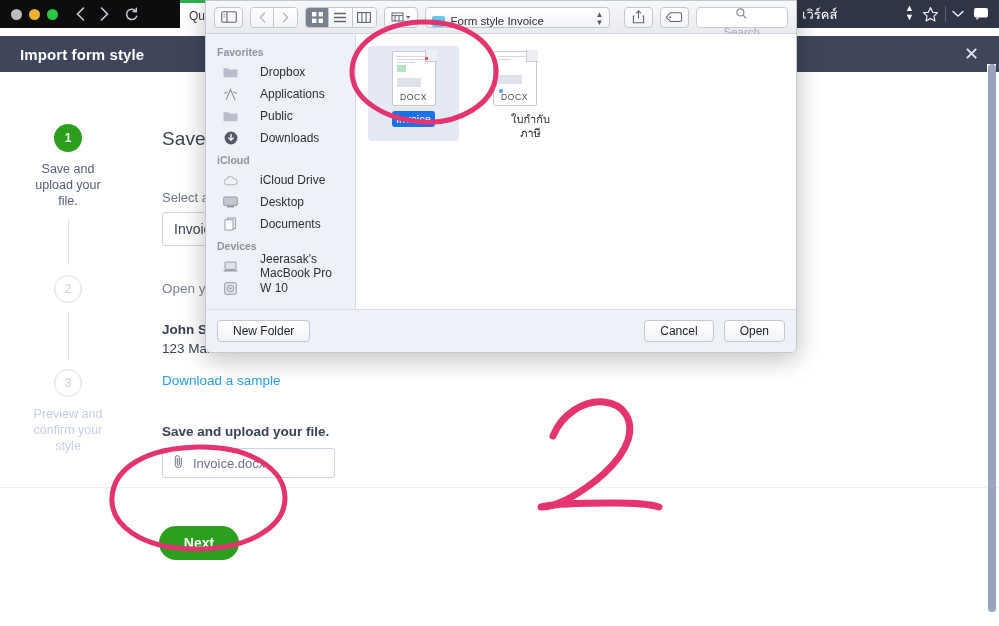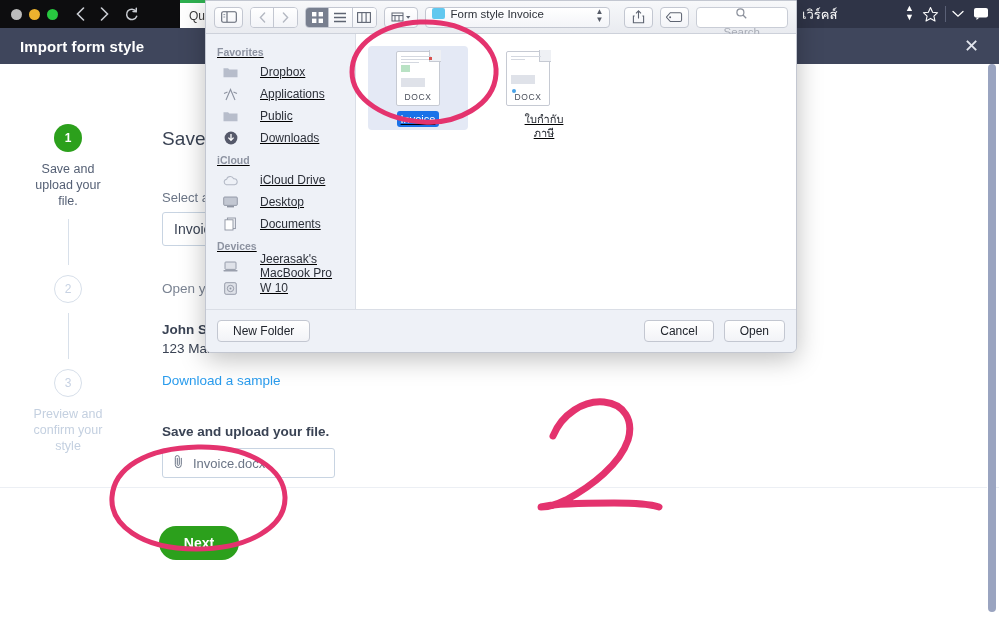--- a/index.html
+++ b/index.html
@@ -44,21 +44,21 @@
   .stepper-glyph{ position:absolute; right:8px; top:4px; font-size:9px; line-height:9px; color:#fff; }
   .chrome-ic{ color:#ffffff; display:flex; align-items:center; justify-content:center; }
   .chrome-sep{ width:1px; height:16px; background:#5a6076; margin:0 6px; }
 
   
   #page{
     position:absolute; left:0; top:28px; width:999px; height:598px;
     background:#ffffff; overflow:hidden;
   }
   #qb-header{
-    position:absolute; left:0; top:0; width:999px; height:36px;
+    position:absolute; left:0; top:8px; width:999px; height:36px;
     background:#3f465c; display:flex; align-items:center; justify-content:space-between;
     padding:0 20px;
   }
   #qb-header .title{ color:#ffffff; font-size:15px; font-weight:bold; letter-spacing:.1px; }
   #qb-header .xbtn{ color:#e3e6ee; font-size:18px; line-height:18px; cursor:default; }
 
   
   #stepper{
     position:absolute; left:24px; top:96px; width:88px;
     display:flex; flex-direction:column; align-items:center;
@@ -142,45 +142,45 @@
   .seg{ display:flex; border:1px solid #c3c7d1; border-radius:4px; overflow:hidden; height:21px; }
   .seg > div{
     width:29px; display:flex; align-items:center; justify-content:center;
     background:linear-gradient(#ffffff,#f3f4f8); border-right:1px solid #c3c7d1; color:#5e6472;
   }
   .seg > div:last-child{ border-right:none; }
   .seg > div.on{ background:#787f8f; color:#ffffff; }
   .pathpop{
     height:21px; flex:0 0 185px; border:1px solid #c3c7d1; border-radius:4px;
     background:linear-gradient(#ffffff,#f3f4f8);
-    display:flex; align-items:flex-start; gap:6px; padding:0 6px; position:relative;
+    display:flex; align-items:flex-end; gap:6px; padding:0 6px; position:relative;
     font-size:11.5px; color:#2d3139;
   }
   .folder-ic{ width:13px; height:11px; border-radius:2px; background:#61c8ef; flex-shrink:0; }
   .pathpop .chev{ position:absolute; right:5px; font-size:8px; line-height:8px; color:#555a66; }
   .srchfield{
     height:21px; width:112px; border:1px solid #c9cdd6; border-radius:4px; background:#ffffff;
     display:flex; align-items:center; gap:5px; padding:0 7px;
     font-size:11.5px; color:#a8acb6;flex-direction:column;
   }
-  #finder-body{ flex:1; display:flex; min-height:0;text-decoration:underline; }
+  #finder-body{ flex:1; display:flex; min-height:0; }
   #finder-sidebar{
     width:150px; background:#eef1f7; border-right:1px solid #dadee6;
     padding-top:7px; overflow:hidden;
   }
   .sb-head{ font-size:10.5px; font-weight:bold; color:#8d93a1; padding:5px 0 3px 11px; }
   .sb-item{
     height:22px; display:flex; align-items:center; gap:22px; padding-left:17px;
     font-size:12px; color:#2b2f38;
   }
   .sb-ic{ width:15px; height:13px; display:flex; align-items:center; justify-content:center; flex-shrink:0; }
   #finder-files{ flex:1; background:#ffffff; padding:12px 0 0 12px; display:flex; gap:10px; align-items:flex-start; }
   .fileitem{
-    width:100px; display:flex; flex-direction:column; align-items:center;
-    padding:5px 2px 3px; border-radius:4px;
+    width:91px; display:flex; flex-direction:column; align-items:center;
+    padding:5px 2px 14px; border-radius:4px;
   }
   .fileitem.sel{ background:#e4e9f5; }
   .docicon{ position:relative; width:44px; height:55px; }
   .docpaper{
     position:absolute; inset:0; background:#ffffff; border:1px solid #c6cad3; border-radius:2px;
   }
   .dogear{
     position:absolute; right:-1px; top:-1px; width:12px; height:12px;
     background:#eef0f4; border-left:1px solid #c6cad3; border-bottom:1px solid #c6cad3;
   }

